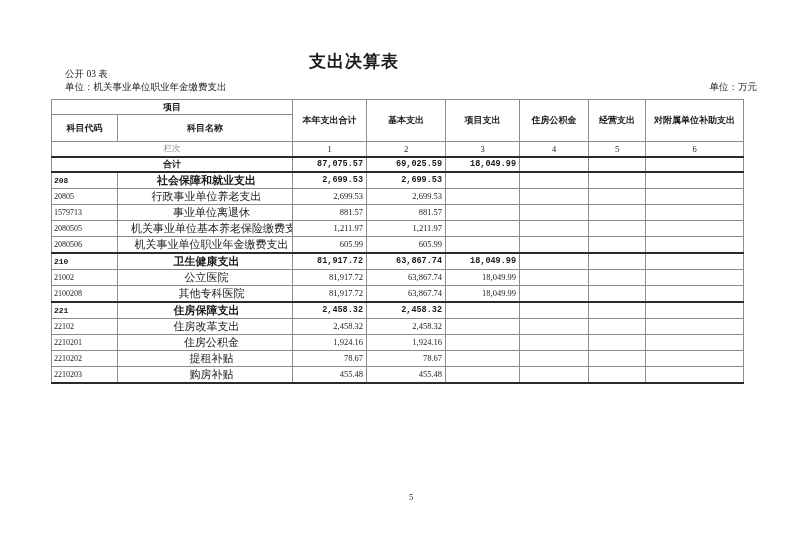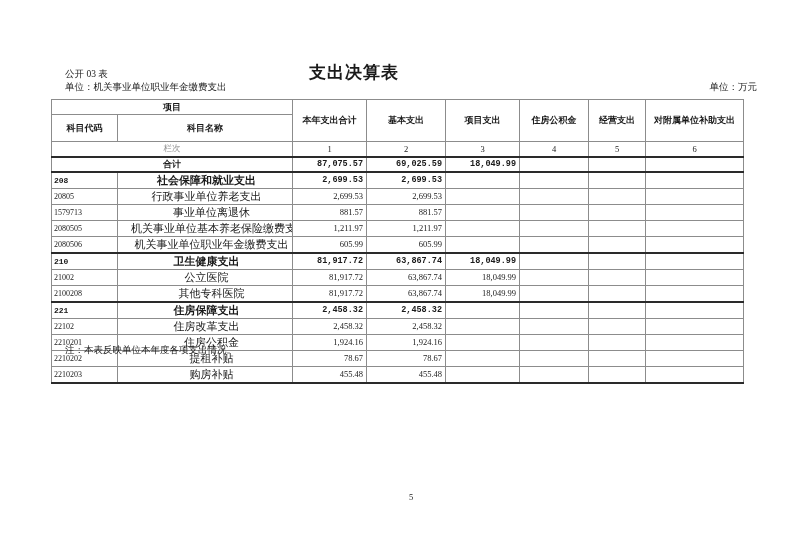--- a/index.html
+++ b/index.html
@@ -13,21 +13,20 @@
     color: #1a1a1a;
     overflow: hidden;
   }
   .title {
     position: absolute;
     top: 50px; left: 0; width: 708px;
     text-align: center;
     font-size: 17px;
     font-weight: bold;
     letter-spacing: 1px;
-    margin-top: 11px;
   }
   .table-code {
     position: absolute;
     top: 68px; left: 65px; width: 692px;
     text-align: left;
     font-size: 9.5px;
   }
   .meta-row {
     position: absolute;
     top: 81px; left: 65px; width: 692px;
@@ -263,17 +262,16 @@
             <td class="cell-num">455.48</td>
             <td class="cell-num"></td>
             <td class="cell-num"></td>
             <td class="cell-num"></td>
             <td class="cell-num"></td>
           </tr>
         </tbody>
     </table>
   </div>
 
-  <div class="note">注：本表反映单位本年度各项支出情况。</div>
 
   <div class="page-number">5</div>
 
 </div>
 
 </body></html>

